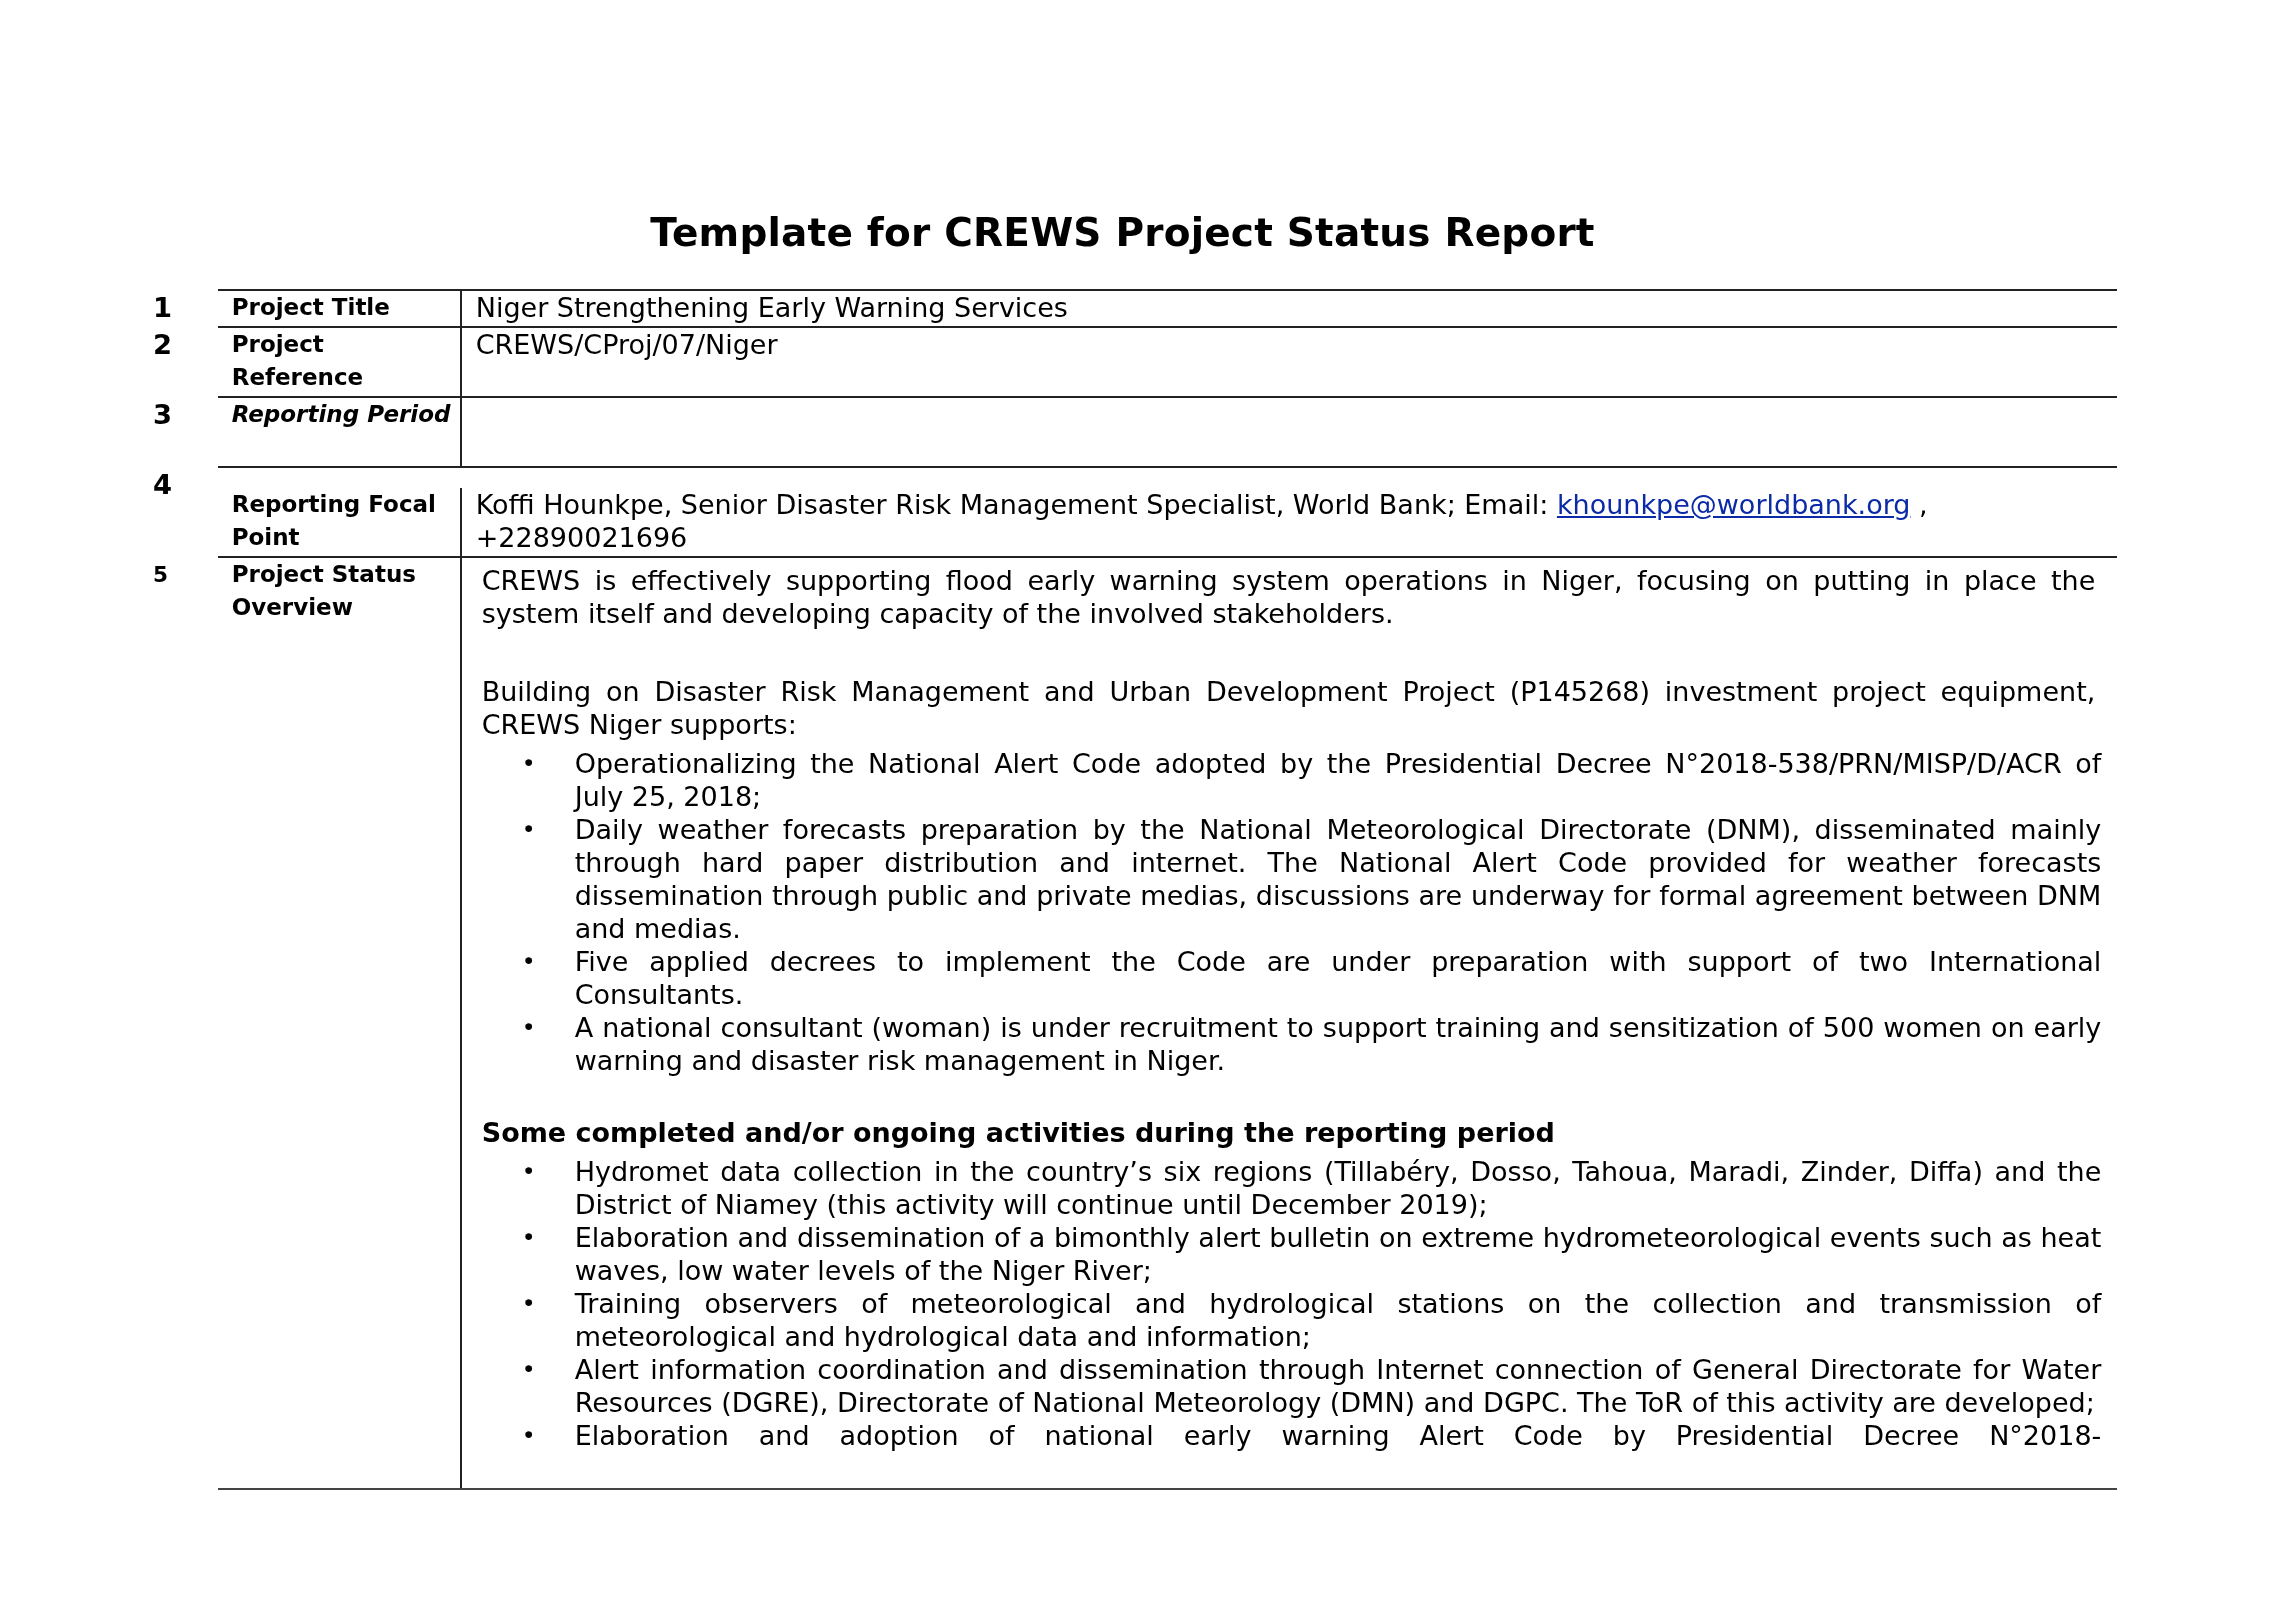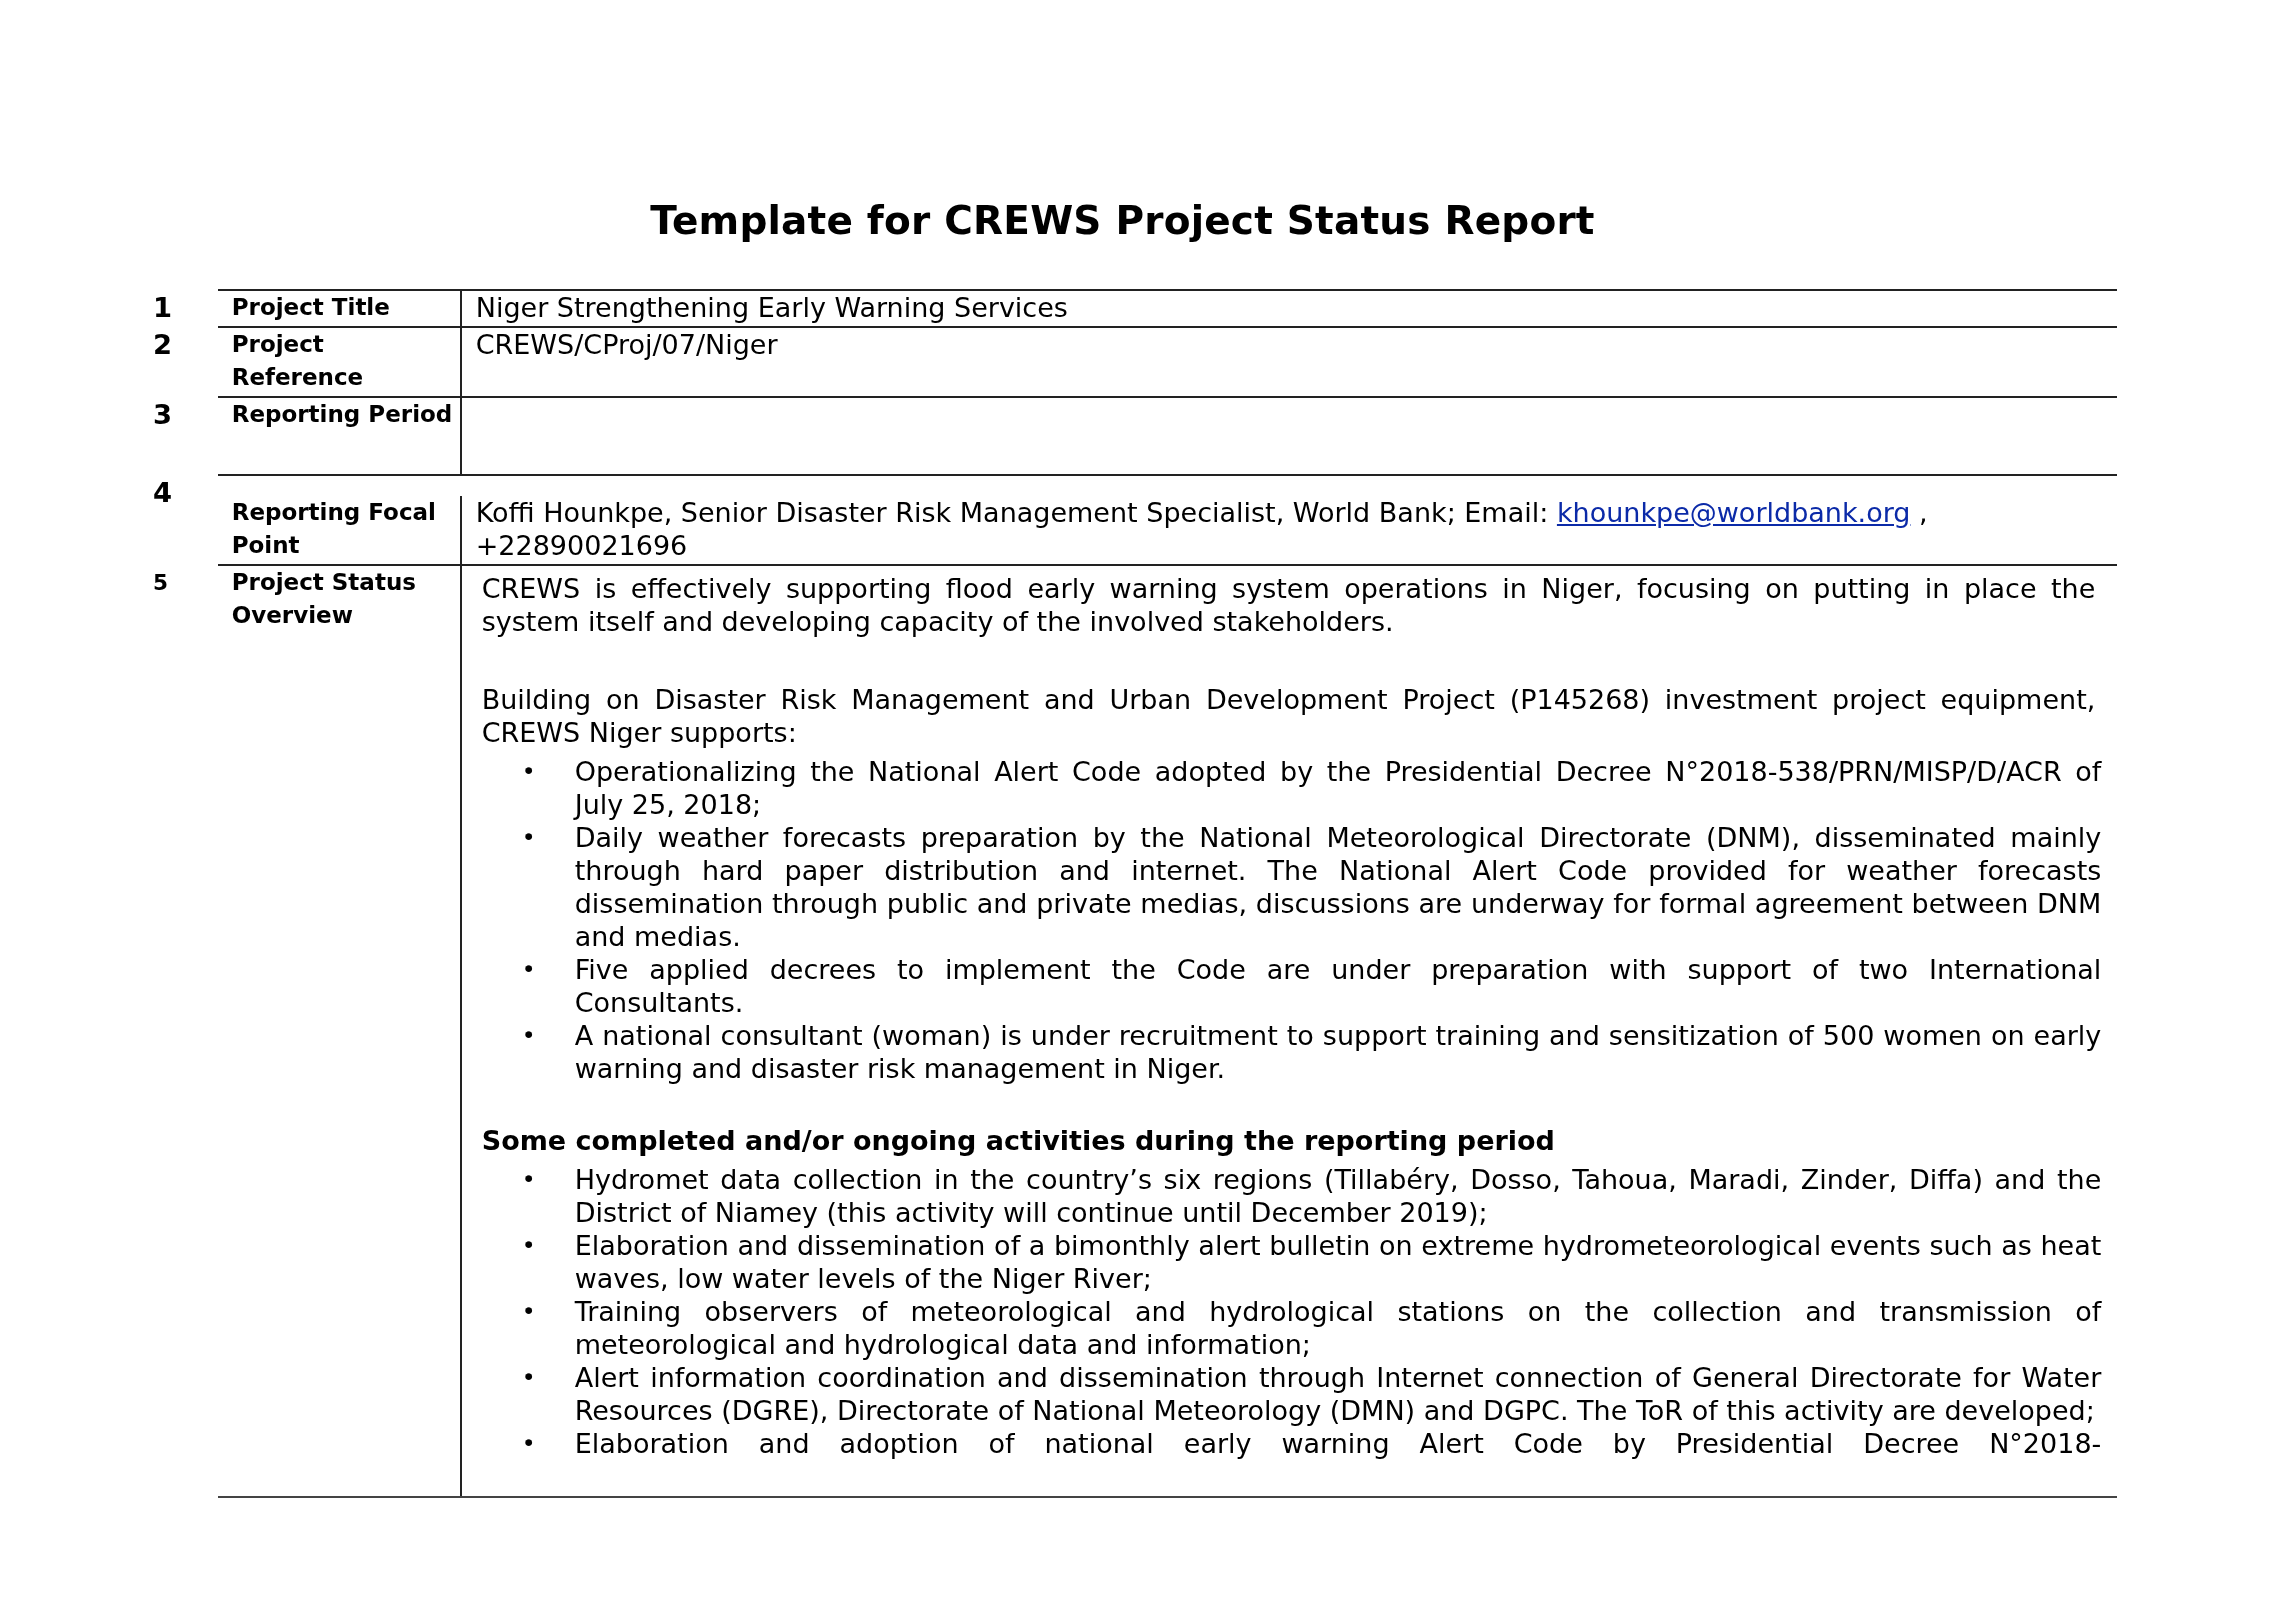--- a/index.html
+++ b/index.html
@@ -1,21 +1,21 @@
 <!DOCTYPE html>
 <html><head>
 <meta charset="utf-8">
 <style>
   html, body { margin: 0; padding: 0; background: #ffffff; }
   body {
     width: 2293px; height: 1621px; position: relative; overflow: hidden;
     font-family: "DejaVu Sans", sans-serif; color: #000;
   }
   .page-title {
-    position: absolute; left: 0; width: 2245px; top: 198px;
+    position: absolute; left: 0; width: 2245px; top: 210px;
     text-align: center; font-weight: bold; font-size: 39px; letter-spacing: 0.2px;
   }
   .report-table {
     position: absolute; left: 218px; top: 289px; width: 1899px;
     border-top: 2px solid #222;
   }
   .row {
     position: relative; display: flex;
     border-bottom: 2px solid #222;
   }
@@ -29,21 +29,21 @@
     width: 244px; flex: 0 0 244px; padding: 0 0 0 13.7px; box-sizing: border-box;
     font-weight: bold; font-size: 23px; line-height: 33px;
     border-right: 2px solid #222;
   }
   .value-cell {
     flex: 1; padding: 0 15.7px 0 13.7px; box-sizing: border-box;
     font-size: 27px; line-height: 33px;
   }
   .r1 .label-cell, .r1 .value-cell { height: 35px; }
   .r2 .label-cell, .r2 .value-cell { height: 68px; }
-  .r3 .label-cell, .r3 .value-cell { height: 76px; }
+  .r3 .label-cell, .r3 .value-cell { height: 68px; font-style: italic; }
   .r4 .label-cell, .r4 .value-cell { height: 68px; margin-top: 20px; }
   .r5 .label-cell, .r5 .value-cell { height: 930px; overflow: hidden; }
   .value-cell p { margin: 6px; text-align: justify; }
   .gap { height: 33px; }
   .value-cell ul { margin: 0; padding: 0 0 0 99px; list-style: none; }
   .value-cell li { position: relative; text-align: justify; }
   .value-cell li .bullet {
     position: absolute; left: -53px; top: 0; font-size: 23.5px;
   }
   .subheading { font-weight: bold; }

